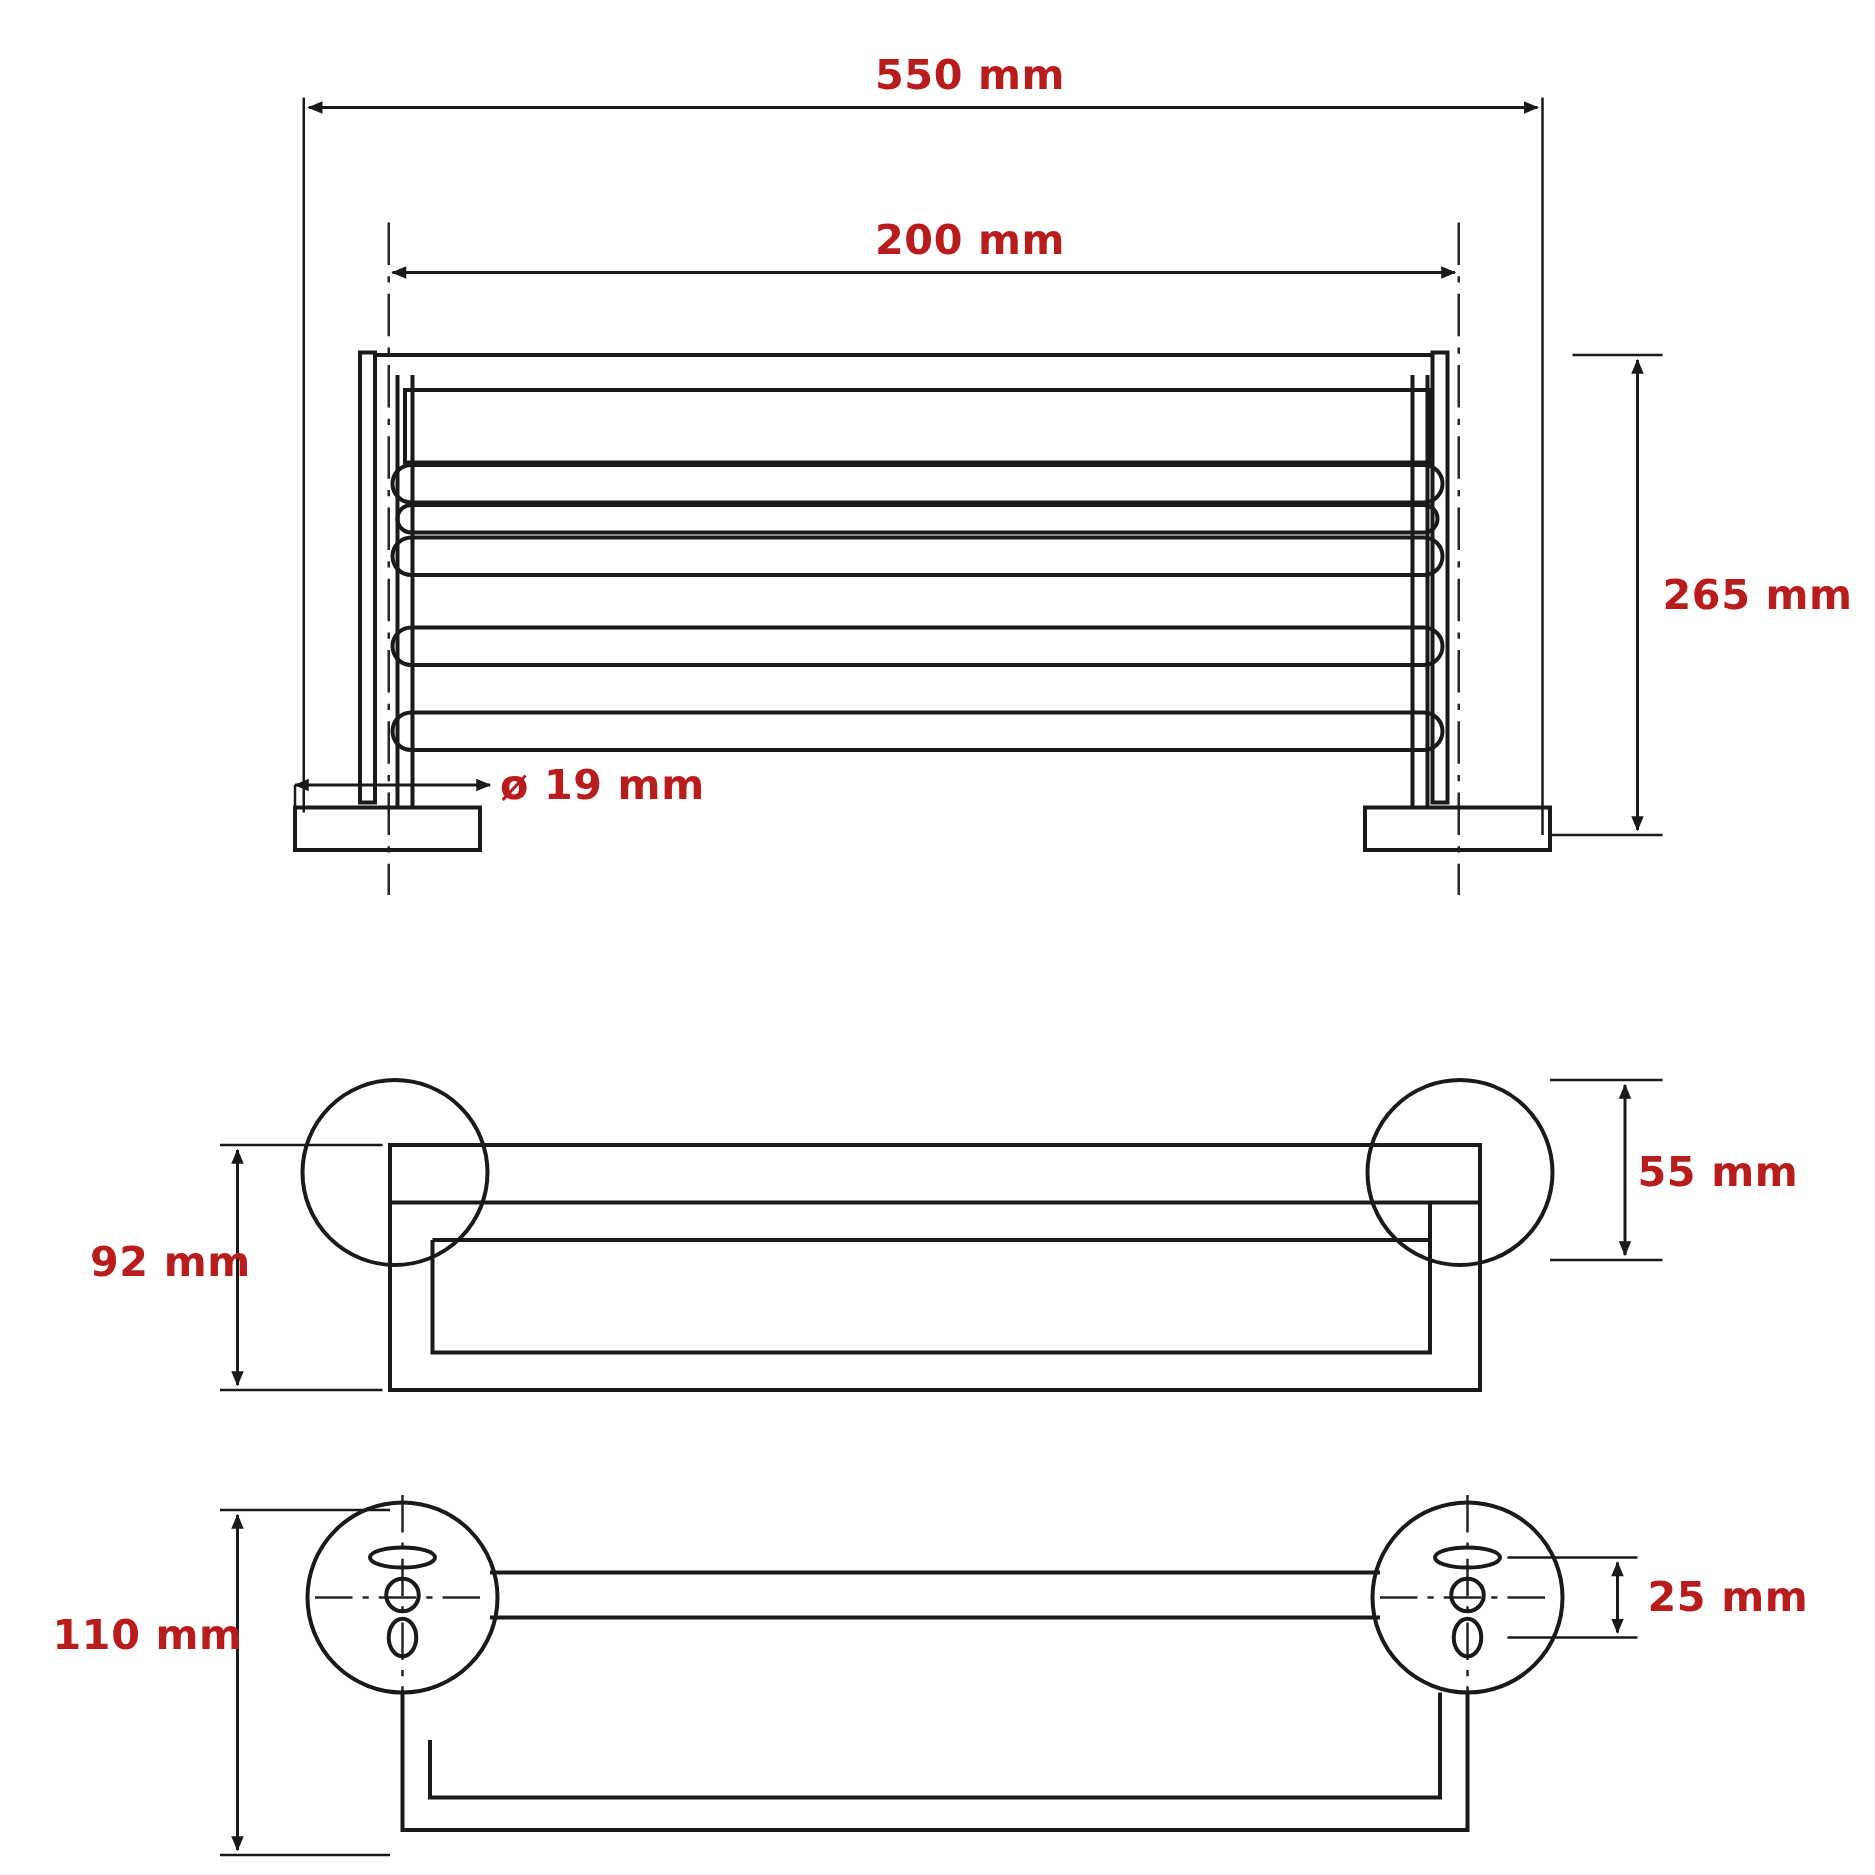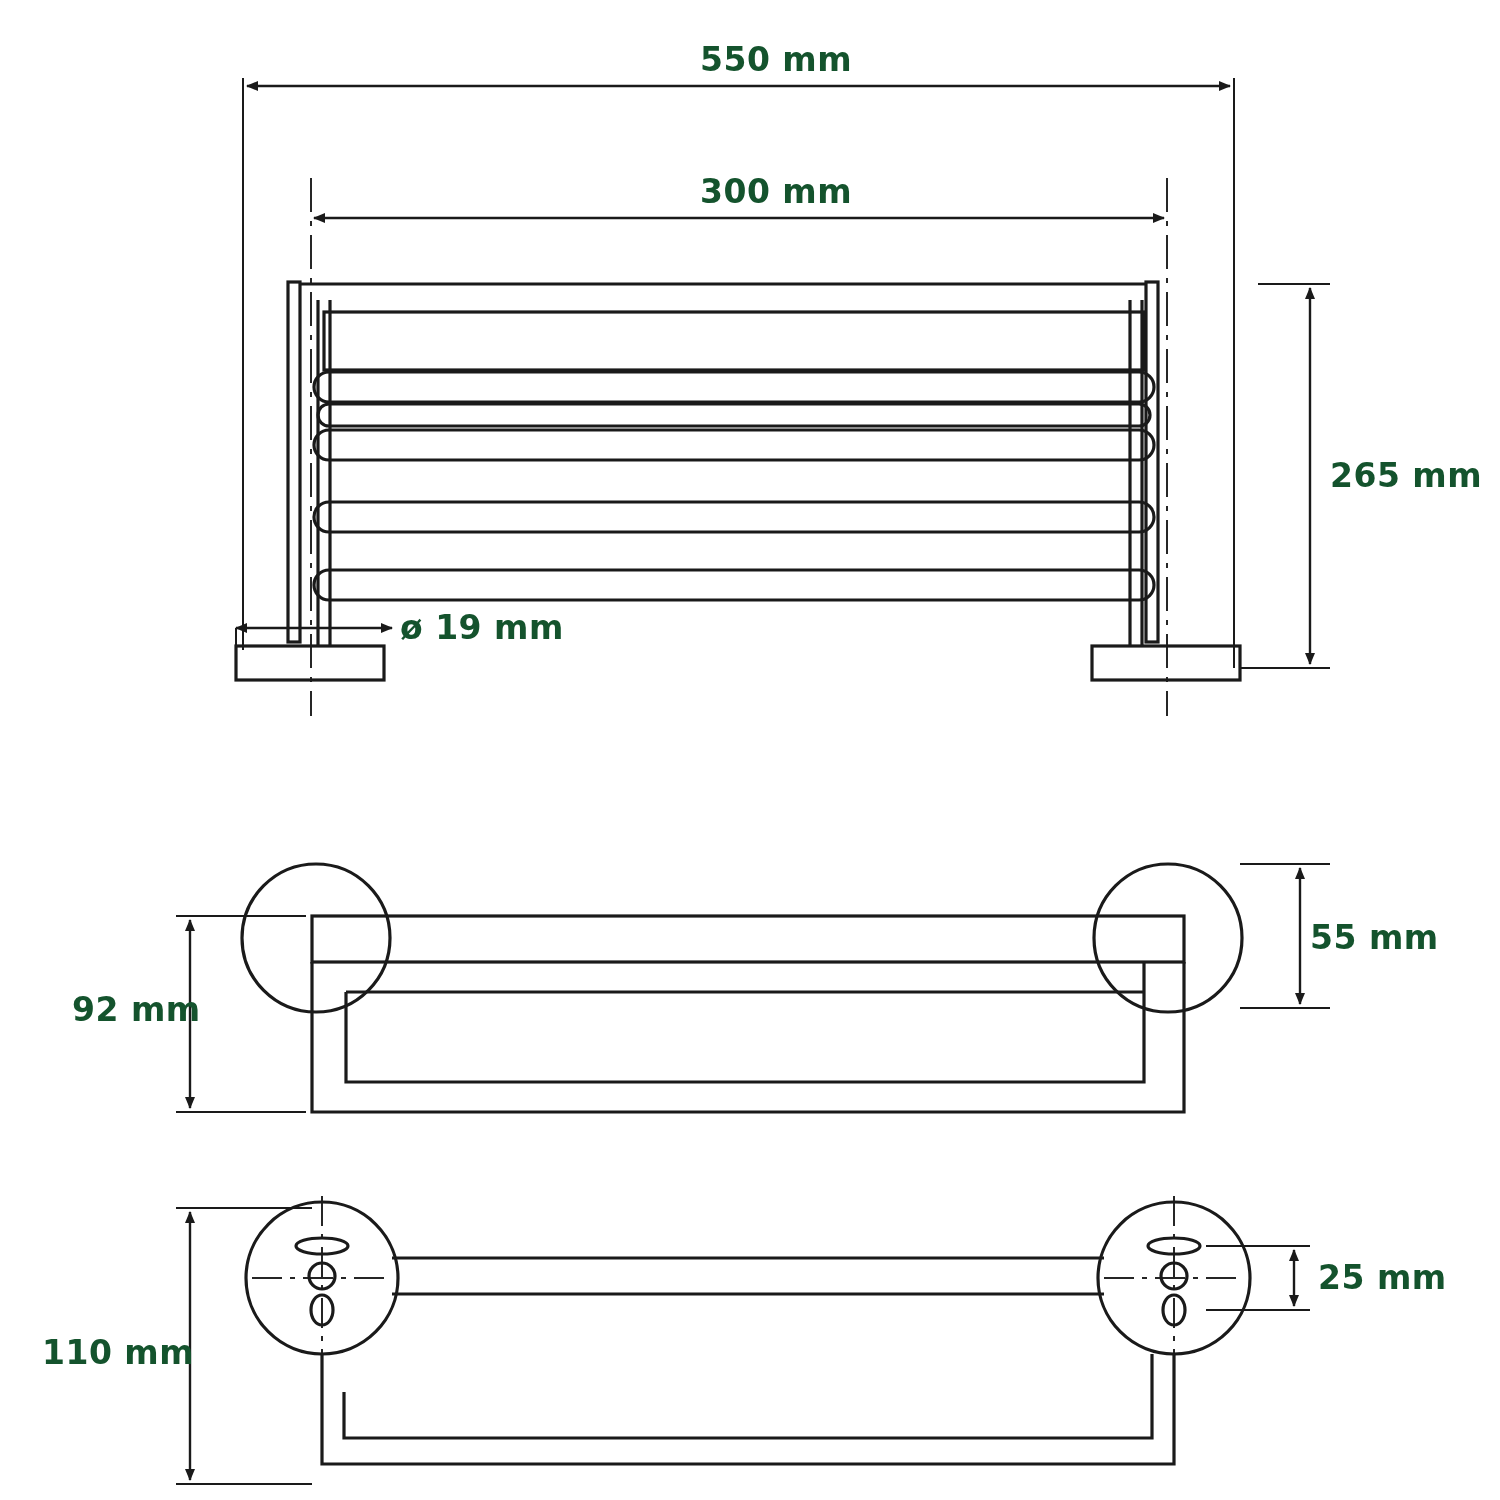--- a/index.html
+++ b/index.html
@@ -25,21 +25,21 @@
     top: 0;
     width: 1500px;
     height: 1500px;
   }
   .dim-label {
     position: absolute;
     font-size: 33px;
     font-weight: 700;
     letter-spacing: 0.5px;
     white-space: nowrap;
-    color: #14532d;
+    color: #b91c1c;
   }
 </style>
 </head>
 <body>
 
 <div id="stage">
 
   <svg class="drawing" viewBox="0 0 1500 1500">
     <defs>
       <marker id="arrEnd" markerWidth="14" markerHeight="14" refX="11" refY="5" orient="auto" markerUnits="userSpaceOnUse">
@@ -162,27 +162,27 @@
         <line x1="1206" y1="1246" x2="1310" y2="1246"></line>
         <line x1="1206" y1="1310" x2="1310" y2="1310"></line>
       </g>
       <line x1="1294" y1="1250" x2="1294" y2="1306" stroke-width="2.4" marker-start="url(#arrStart)" marker-end="url(#arrEnd)"></line>
 
     </g>
   </svg>
 
   <div class="dim-label" style="left:700px; top:40px;">550 mm</div>
 
-  <div class="dim-label" style="left:700px; top:172px;">300 mm</div>
+  <div class="dim-label" style="left:700px; top:172px;">200 mm</div>
 
   <div class="dim-label" style="left:1330px; top:456px;">265 mm</div>
 
   <div class="dim-label" style="left:400px; top:608px;">ø 19 mm</div>
 
   <div class="dim-label" style="left:72px; top:990px;">92 mm</div>
 
   <div class="dim-label" style="left:1310px; top:918px;text-align:center;">55 mm</div>
 
-  <div class="dim-label" style="left:42px; top:1288px;margin-top:45px;">110 mm</div>
+  <div class="dim-label" style="left:42px; top:1288px;">110 mm</div>
 
   <div class="dim-label" style="left:1318px; top:1258px;">25 mm</div>
 
 </div>
 
 </body></html>

